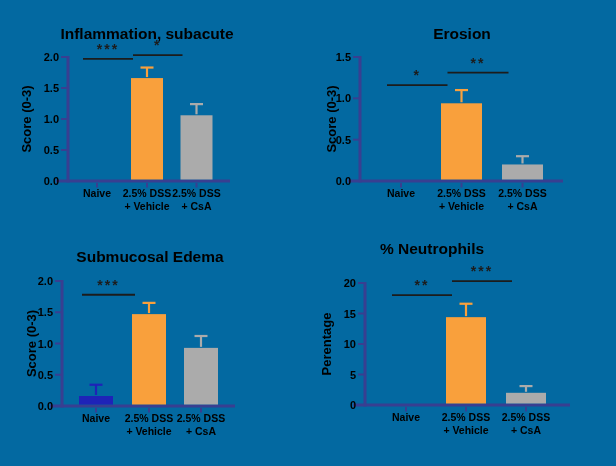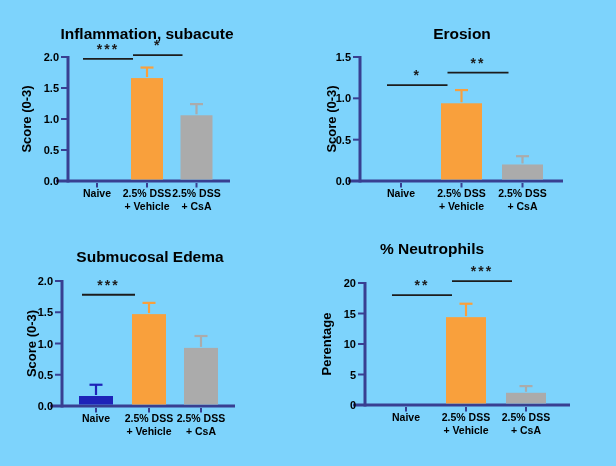--- a/index.html
+++ b/index.html
@@ -4,21 +4,21 @@
 <style>
   html, body {
     margin: 0;
     padding: 0;
     background: #ffffff;
     font-family: "Liberation Sans", sans-serif;
   }
   .figure {
     width: 616px;
     height: 466px;
-    background: #7dd3fc;
+    background: #0369a1;
     display: grid;
     grid-template-columns: 308px 308px;
     grid-template-rows: 233px 233px;
     overflow: hidden;
   }
   .panel {
     width: 308px;
     height: 233px;
     position: relative;
   }

